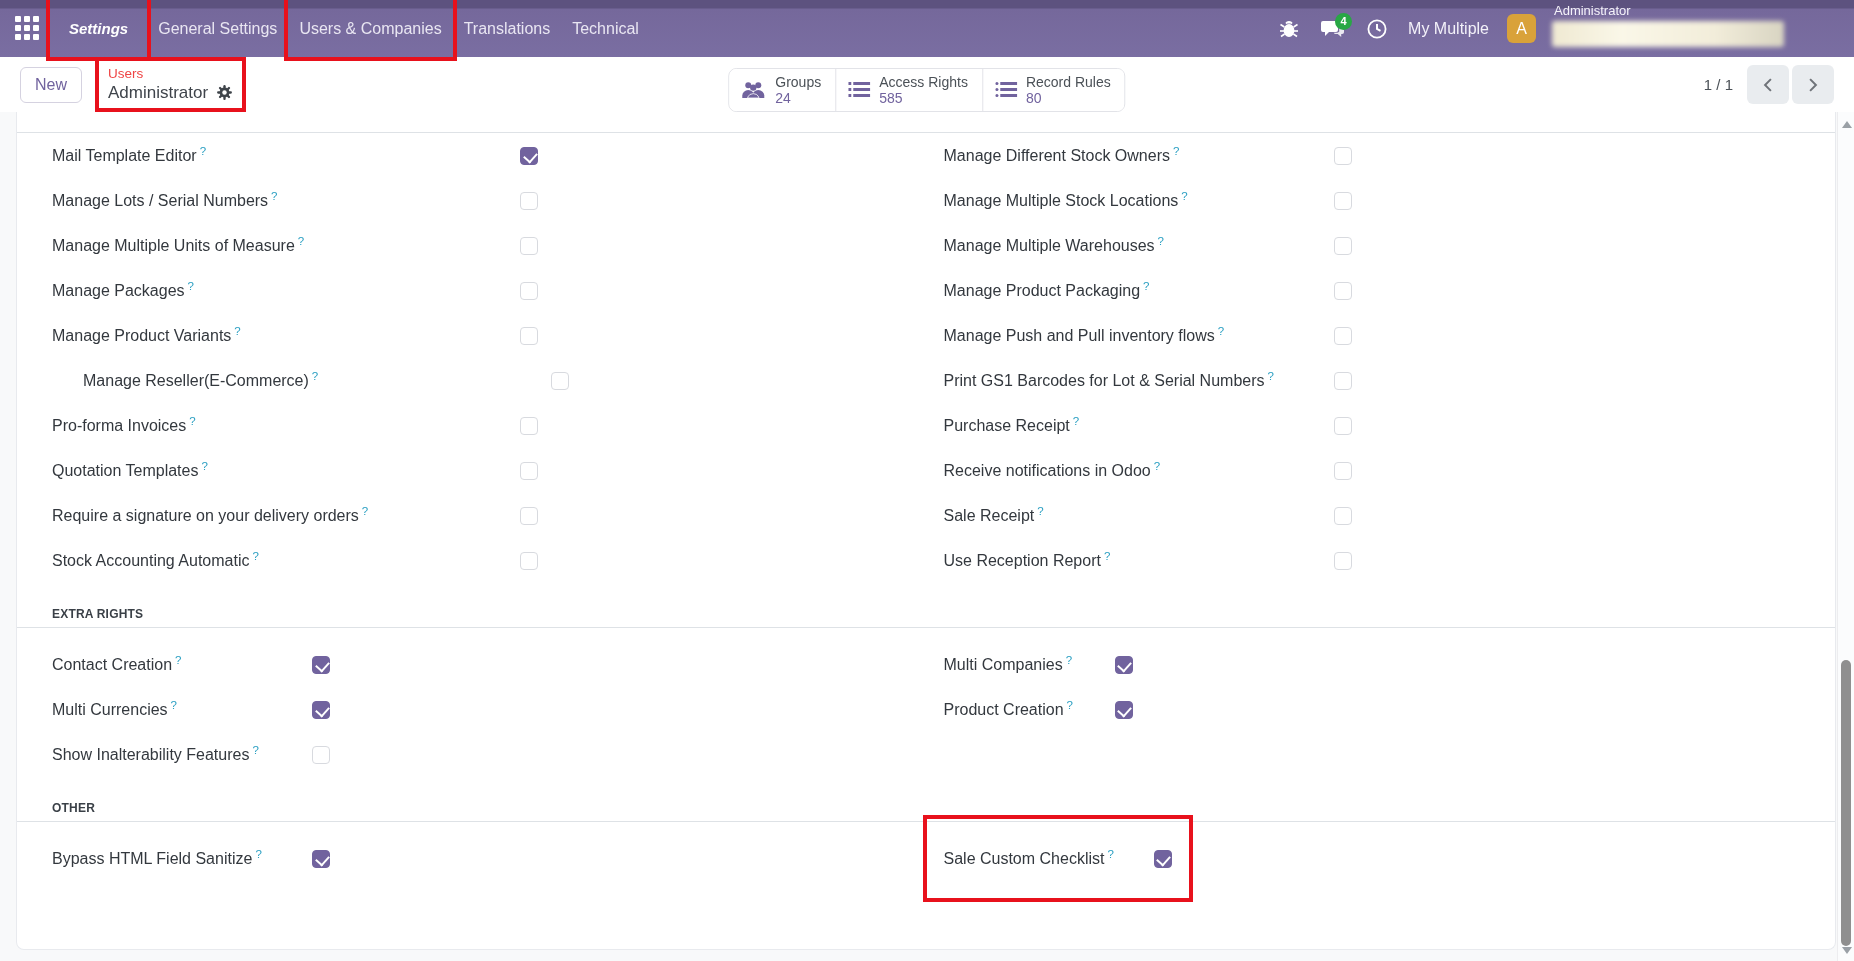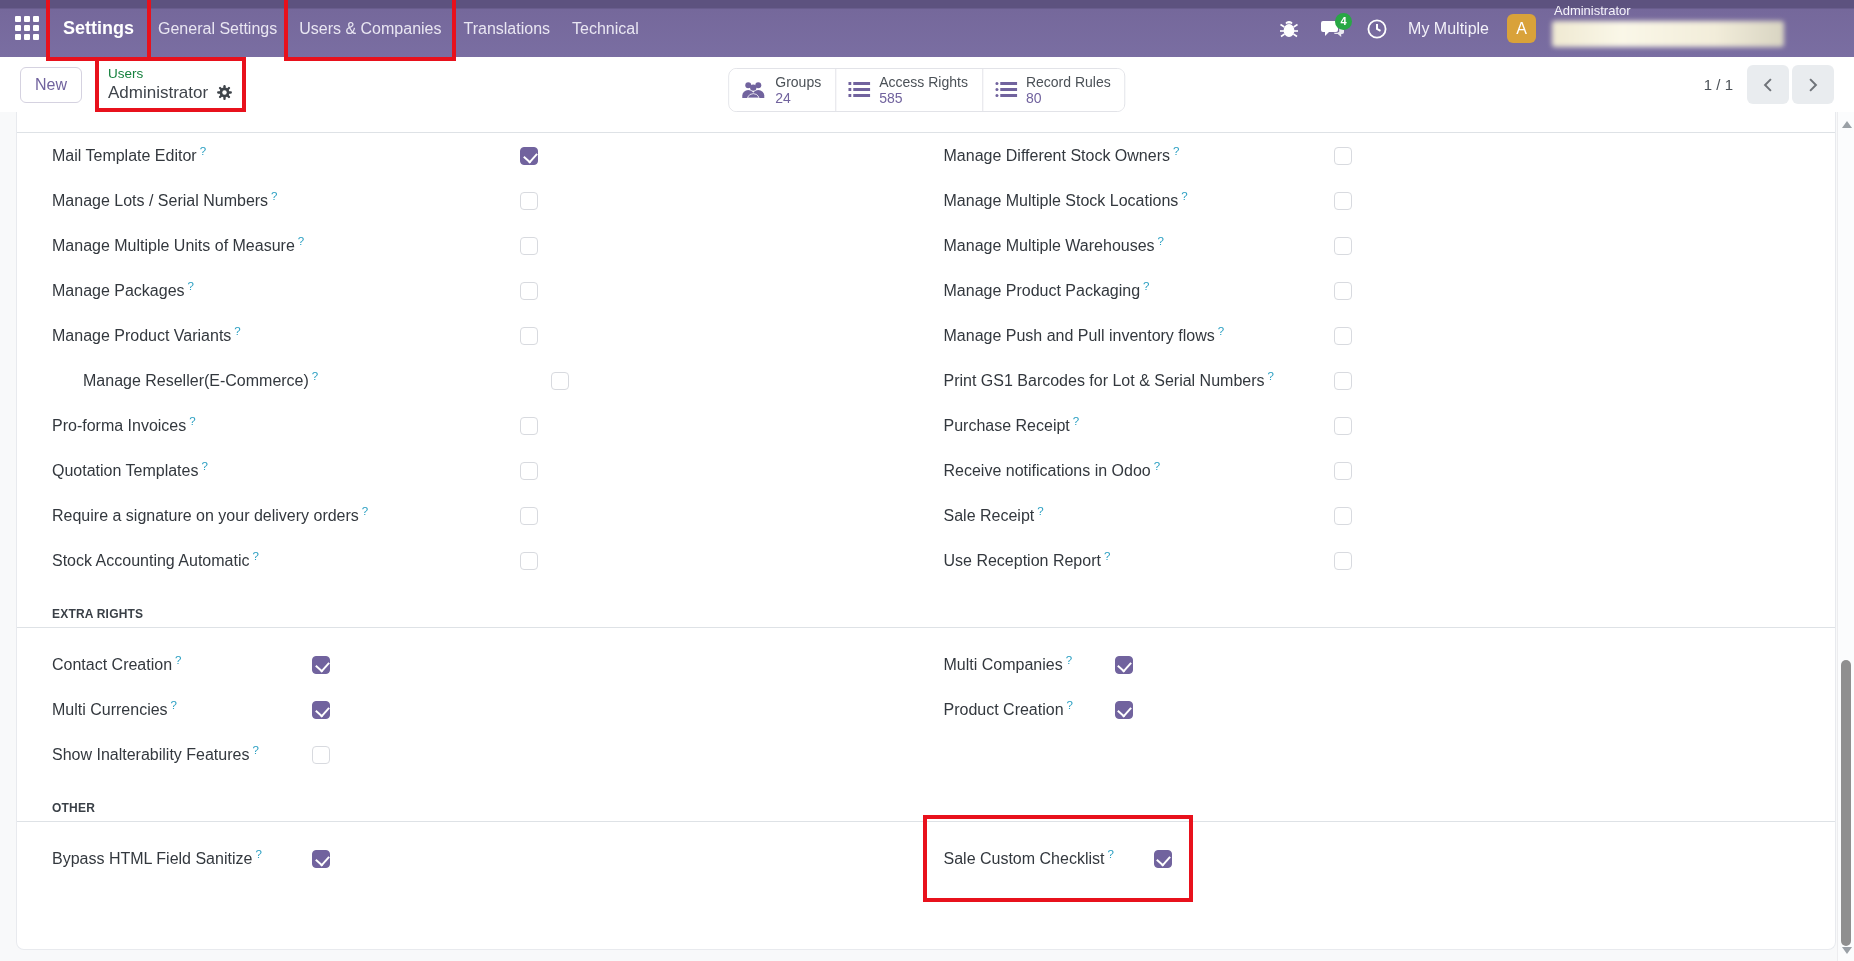--- a/index.html
+++ b/index.html
@@ -24,21 +24,21 @@
     width:26px; height:26px; align-self:center;
     display:grid; grid-template-columns:repeat(3,6px); grid-template-rows:repeat(3,6px);
     gap:3px; margin-right:9px; cursor:pointer;
   }
   .grid-icon i { background:#ffffff; border-radius:1px; }
   .nav-item {
     display:flex; align-items:center;
     padding:0 11px; height:57px;
     color:#e9e6f2; font-size:16px; cursor:pointer; white-space:nowrap;
   }
-  .nav-item.active { color:#ffffff; font-weight:bold; font-size:18px; padding:0 13px; }
+  .nav-item.active { color:#ffffff; font-weight:bold; font-size:15px; padding:0 19px;font-style:italic; }
   .nav-item.red-box { outline:4px solid #e8111c; outline-offset:0px; }
 
   .systray { margin-left:auto; display:flex; align-items:center; gap:10px; padding-right:70px; }
   .tray-icon { width:34px; height:34px; display:flex; align-items:center; justify-content:center; cursor:pointer; position:relative; }
   .badge {
     position:absolute; top:1px; right:-2px;
     background:#28a745; color:#fff; font-size:11px; font-weight:bold;
     min-width:17px; height:17px; border-radius:9px;
     display:flex; align-items:center; justify-content:center; padding:0 4px;
   }
@@ -65,21 +65,21 @@
   .btn-new {
     background:#fff; border:1px solid #d5d2e0; border-radius:6px;
     color:#71639e; font-size:16px; font-family:inherit;
     padding:8px 14px; cursor:pointer;
   }
   .breadcrumb {
     margin-left:20px; display:flex; flex-direction:column; justify-content:center;
     padding:2px 6px;
     outline:4px solid #e8111c; outline-offset:3px;
   }
-  .breadcrumb .parent { color:#15803d; font-size:13.5px; line-height:16px; cursor:pointer; }
+  .breadcrumb .parent { color:#ef4444; font-size:13.5px; line-height:16px; cursor:pointer; }
   .breadcrumb .current-line { display:flex; align-items:center; gap:8px; }
   .breadcrumb .current { color:#3f444b; font-size:17px; line-height:21px; }
   .gear-btn { cursor:pointer; display:flex; align-items:center; }
 
   .stat-buttons {
     position:absolute; left:50%; top:11px; transform:translateX(-50%);
     display:flex; border:1px solid #e2e3e8; border-radius:8px; overflow:hidden; background:#fff;
   }
   .stat-btn {
     display:flex; align-items:center; gap:9px;

